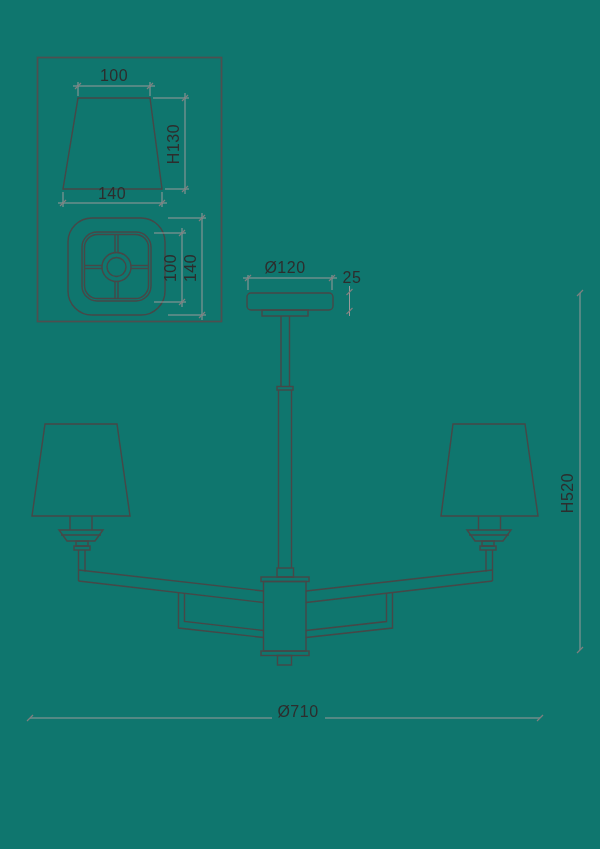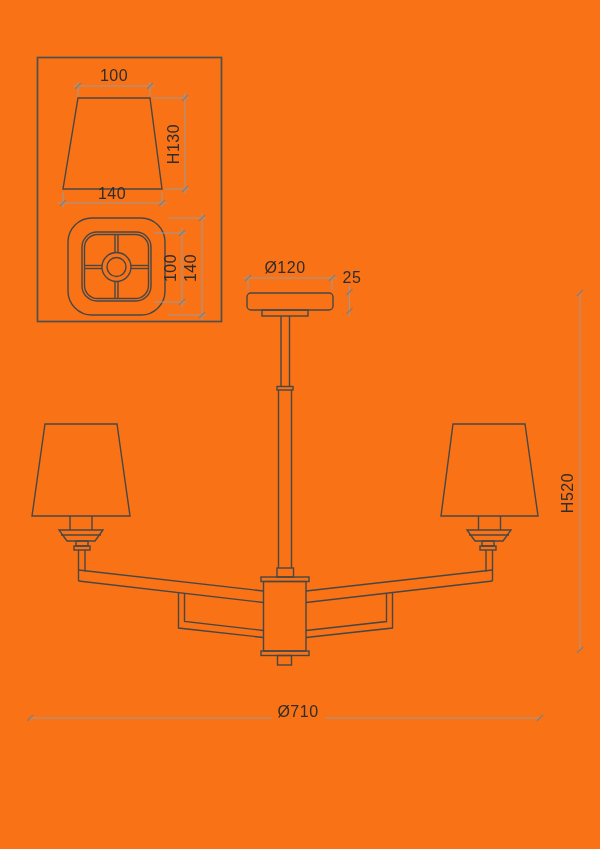--- a/index.html
+++ b/index.html
@@ -4,21 +4,21 @@
 <style>
   html, body {
     margin: 0;
     padding: 0;
     background: #ffffff;
   }
   .page {
     position: relative;
     width: 600px;
     height: 849px;
-    background: #f97316;
+    background: #0f766e;
     font-family: "Liberation Sans", sans-serif;
   }
   svg { display: block; }
 
   
   .art {
     fill: none;
     stroke: #474747;
     stroke-width: 1.4;
     stroke-linejoin: miter;

